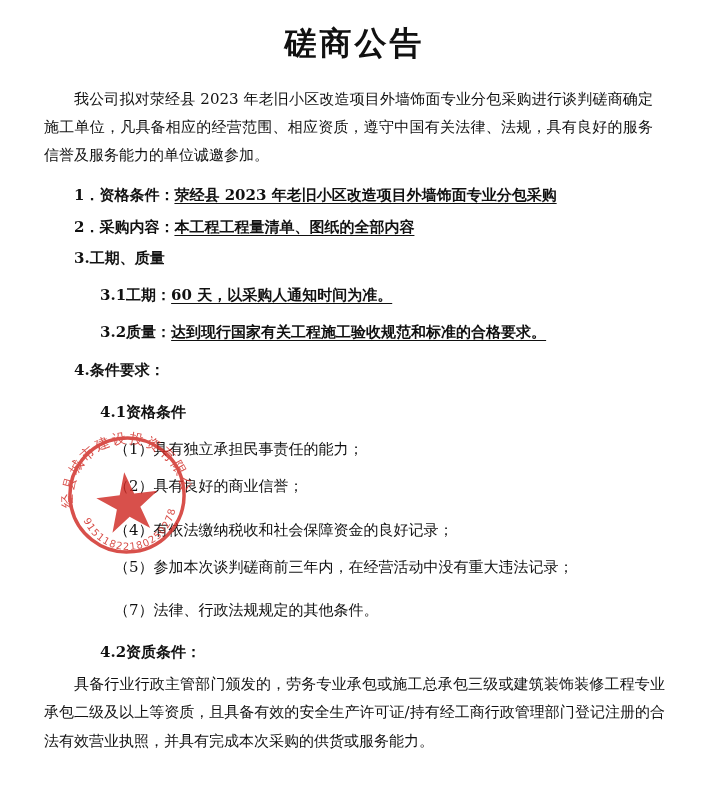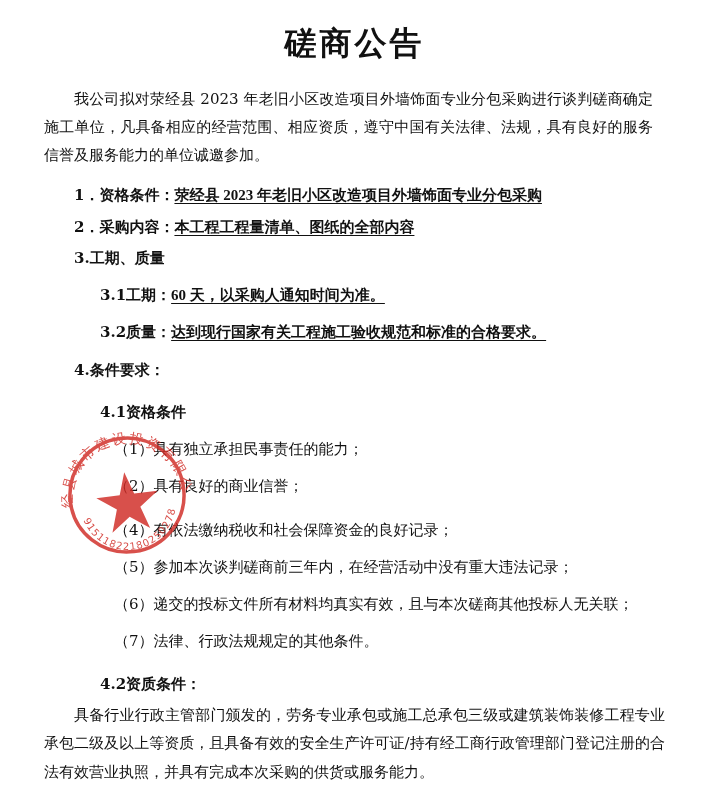--- a/index.html
+++ b/index.html
@@ -64,21 +64,20 @@
   .body-indent {
     font-size: 15px;
     line-height: 1.9;
     margin: 0 0 2px 0;
     text-indent: 2em;
     text-align: justify;
   }
   .u {
     text-decoration: underline;
     text-underline-offset: 3px;
-    font-family: Liberation Serif, serif;
   }
   .spacer-sm { height: 6px; }
   .spacer-md { height: 11px; }
 
   
   .seal {
     position: absolute;
     left: 52px;
     top: 398px;
     width: 150px;
@@ -138,21 +137,20 @@
 
   <div class="lvl3">（1）具有独立承担民事责任的能力；</div>
   <div class="spacer-sm"></div>
   <div class="lvl3">（2）具有良好的商业信誉；</div>
   <div class="spacer-sm"></div>
   <div class="spacer-sm"></div>
   <div class="lvl3">（4）有依法缴纳税收和社会保障资金的良好记录；</div>
   <div class="spacer-sm"></div>
   <div class="lvl3">（5）参加本次谈判磋商前三年内，在经营活动中没有重大违法记录；</div>
   <div class="spacer-sm"></div>
-  <div class="lvl3">（6）递交的投标文件所有材料均真实有效，且与本次磋商其他投标人无关联；</div>
   <div class="spacer-sm"></div>
   <div class="lvl3">（7）法律、行政法规规定的其他条件。</div>
 
   <div class="spacer-md"></div>
 
   <div class="lvl2">
     <span>4.2</span><span>资质条件：</span>
   </div>
 
   <div class="body-indent">具备行业行政主管部门颁发的，劳务专业承包或施工总承包三级或建筑装饰装修工程专业承包二级及以上等资质，且具备有效的安全生产许可证/持有经工商行政管理部门登记注册的合法有效营业执照，并具有完成本次采购的供货或服务能力。</div>

